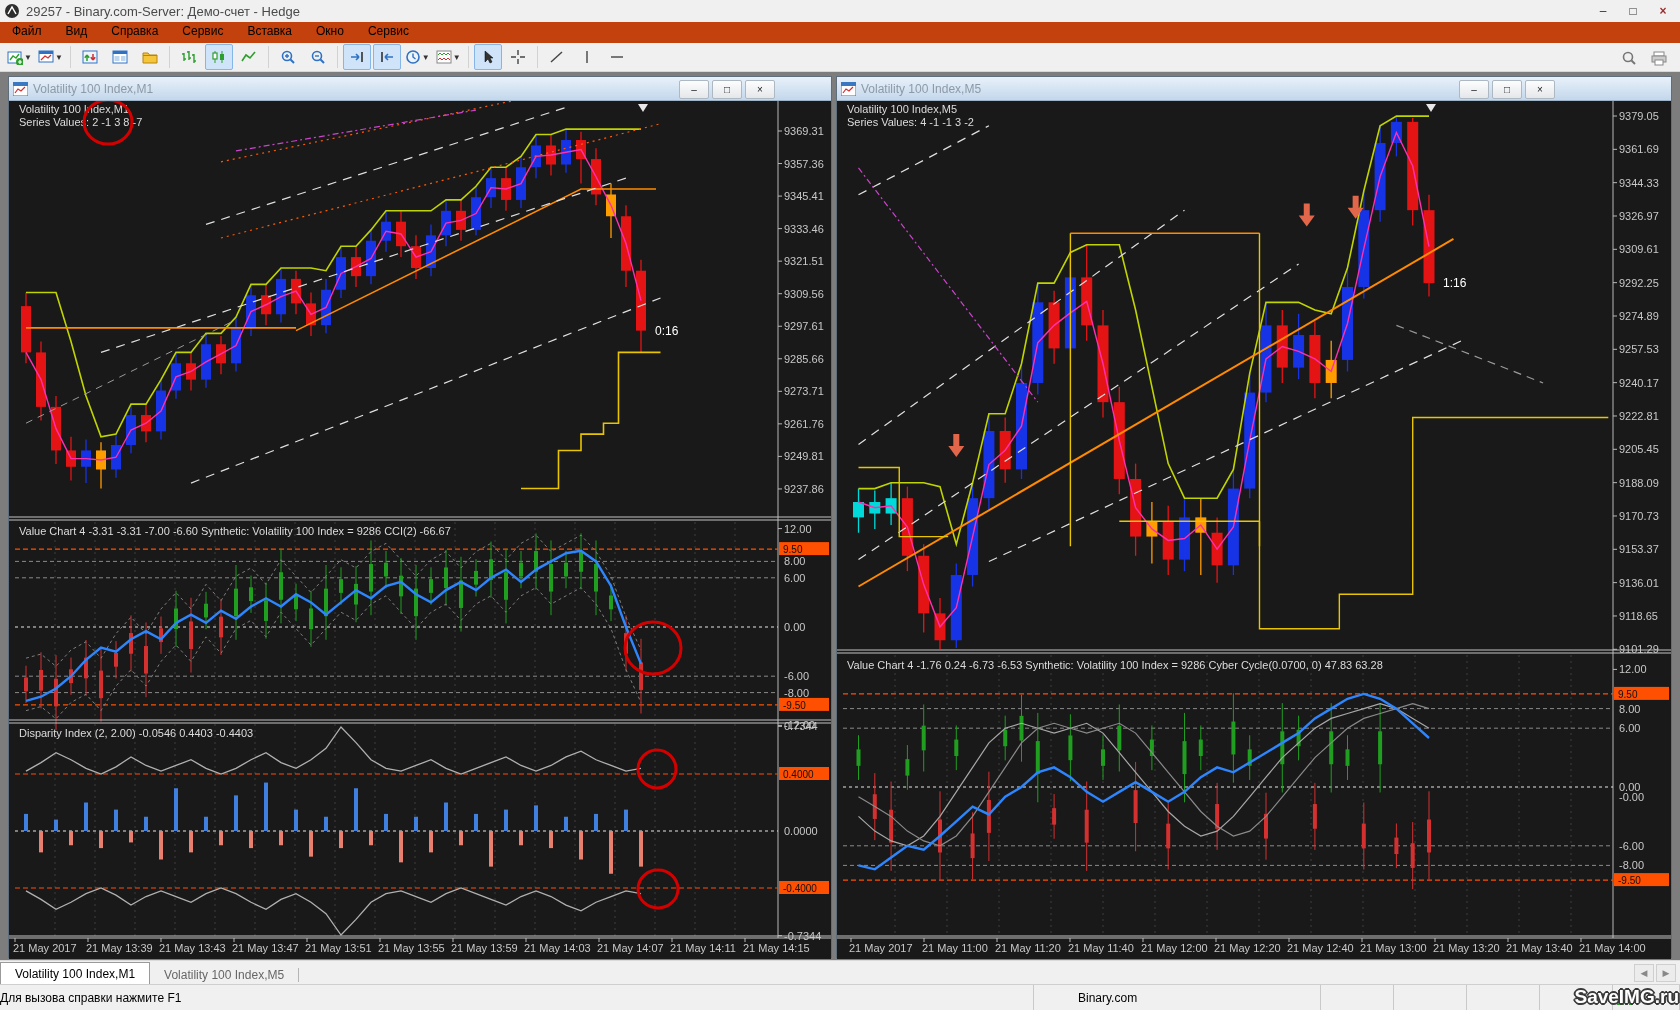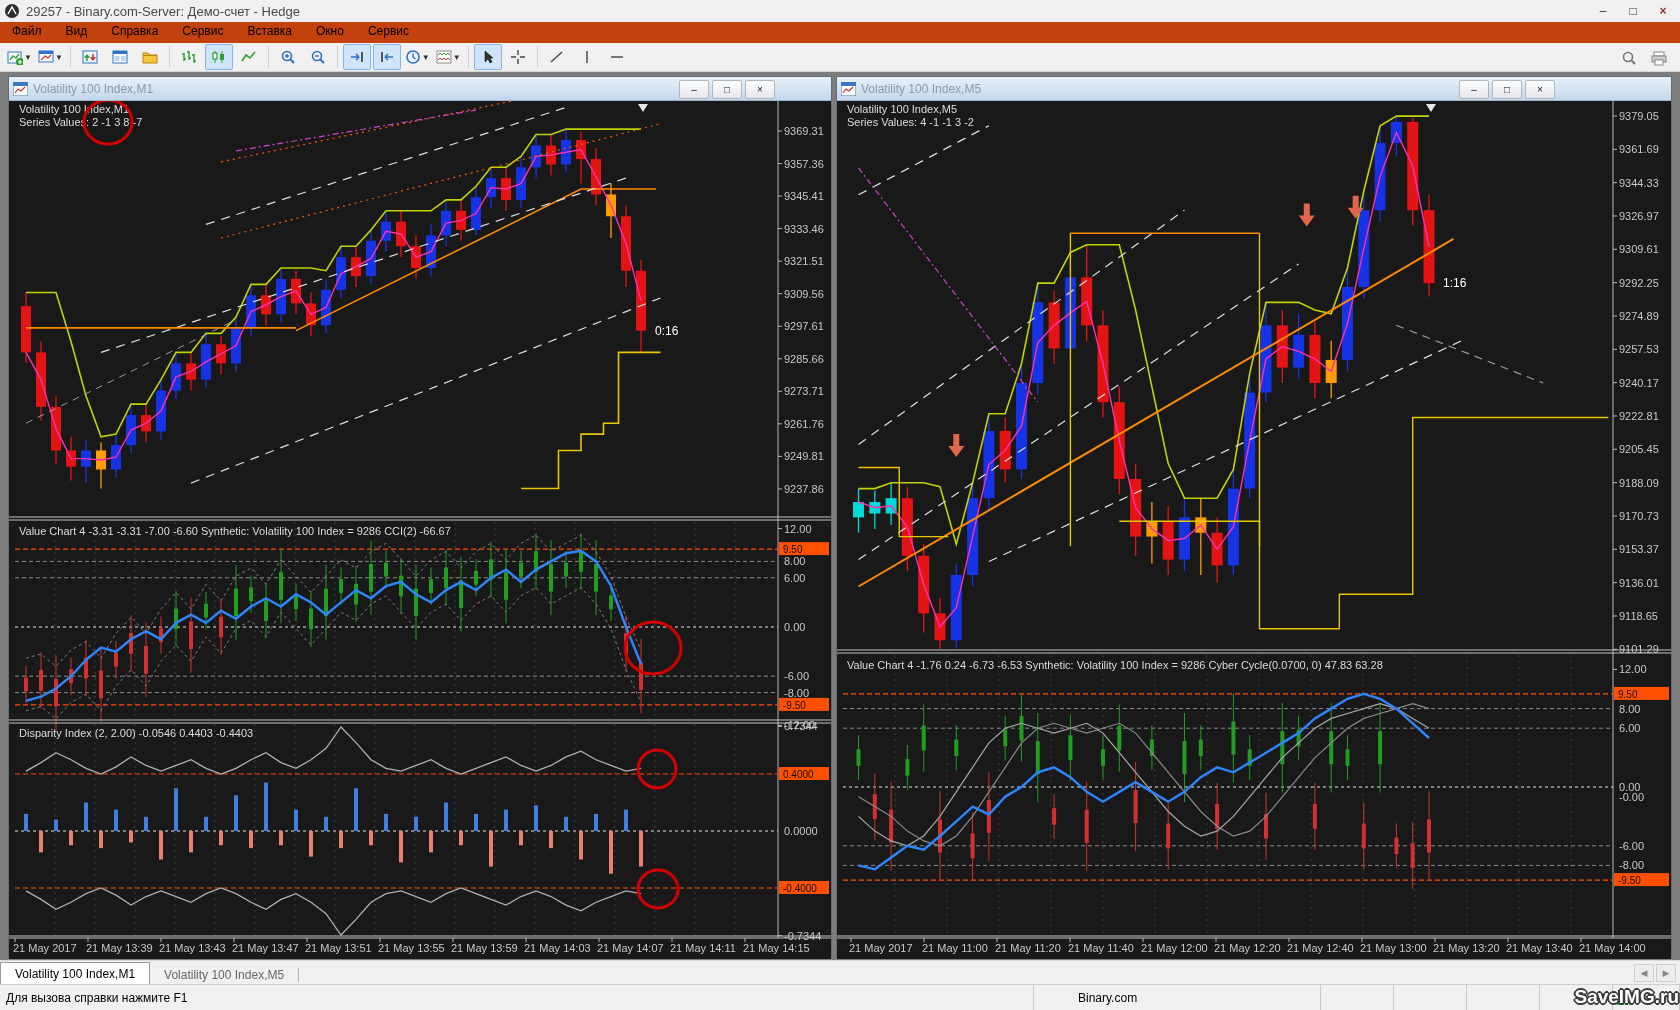--- a/index.html
+++ b/index.html
@@ -47,21 +47,21 @@
   .tab{height:21px;display:flex;align-items:center;padding:0 14px;color:#666;font-size:12px;}
   .tab.active{background:#ffffff;border:1px solid #9a9a9a;border-bottom:none;color:#000;height:22px;}
   .tab-sep{width:1px;height:14px;background:#b5b5b5;margin-bottom:3px;}
   #tab-scroll{position:absolute;right:4px;top:964px;display:flex;gap:2px;}
   .tsbtn{width:18px;height:16px;display:flex;align-items:center;justify-content:center;
          color:#888;font-size:9px;background:#ececec;border:1px solid #cfcfcf;}
   
   #statusbar{position:absolute;left:0;top:984px;width:1680px;height:26px;background:#f0f0f0;
              border-top:1px solid #cfcfcf;display:flex;align-items:stretch;}
   .scell{border-right:1px solid #c9c9c9;display:flex;align-items:center;color:#000;}
-  #scell-help{flex:1;padding-left:6px;}
+  #scell-help{flex:1;}
   #scell-server{width:287px;padding-left:44px;box-sizing:border-box;text-align:center;}
   .scell-empty{width:72px;}
   #scell-conn{width:62px;padding-left:4px;position:relative;color:#222;}
   #conn-bars{display:flex;align-items:flex-end;gap:1px;margin-right:3px;}
   #conn-bars span{width:3px;background:#1fa51f;display:block;}
   #watermark{position:absolute;right:1px;top:986px;font-size:19px;font-weight:bold;color:#fff;
              letter-spacing:0px;font-stretch:condensed;
              text-shadow:-2px 0 0 #3a3a3a,2px 0 0 #3a3a3a,0 -2px 0 #3a3a3a,0 2px 0 #3a3a3a,
                          -1px -1px 0 #3a3a3a,1px 1px 0 #3a3a3a,-1px 1px 0 #3a3a3a,1px -1px 0 #3a3a3a;padding-left:40px;}
 </style>

